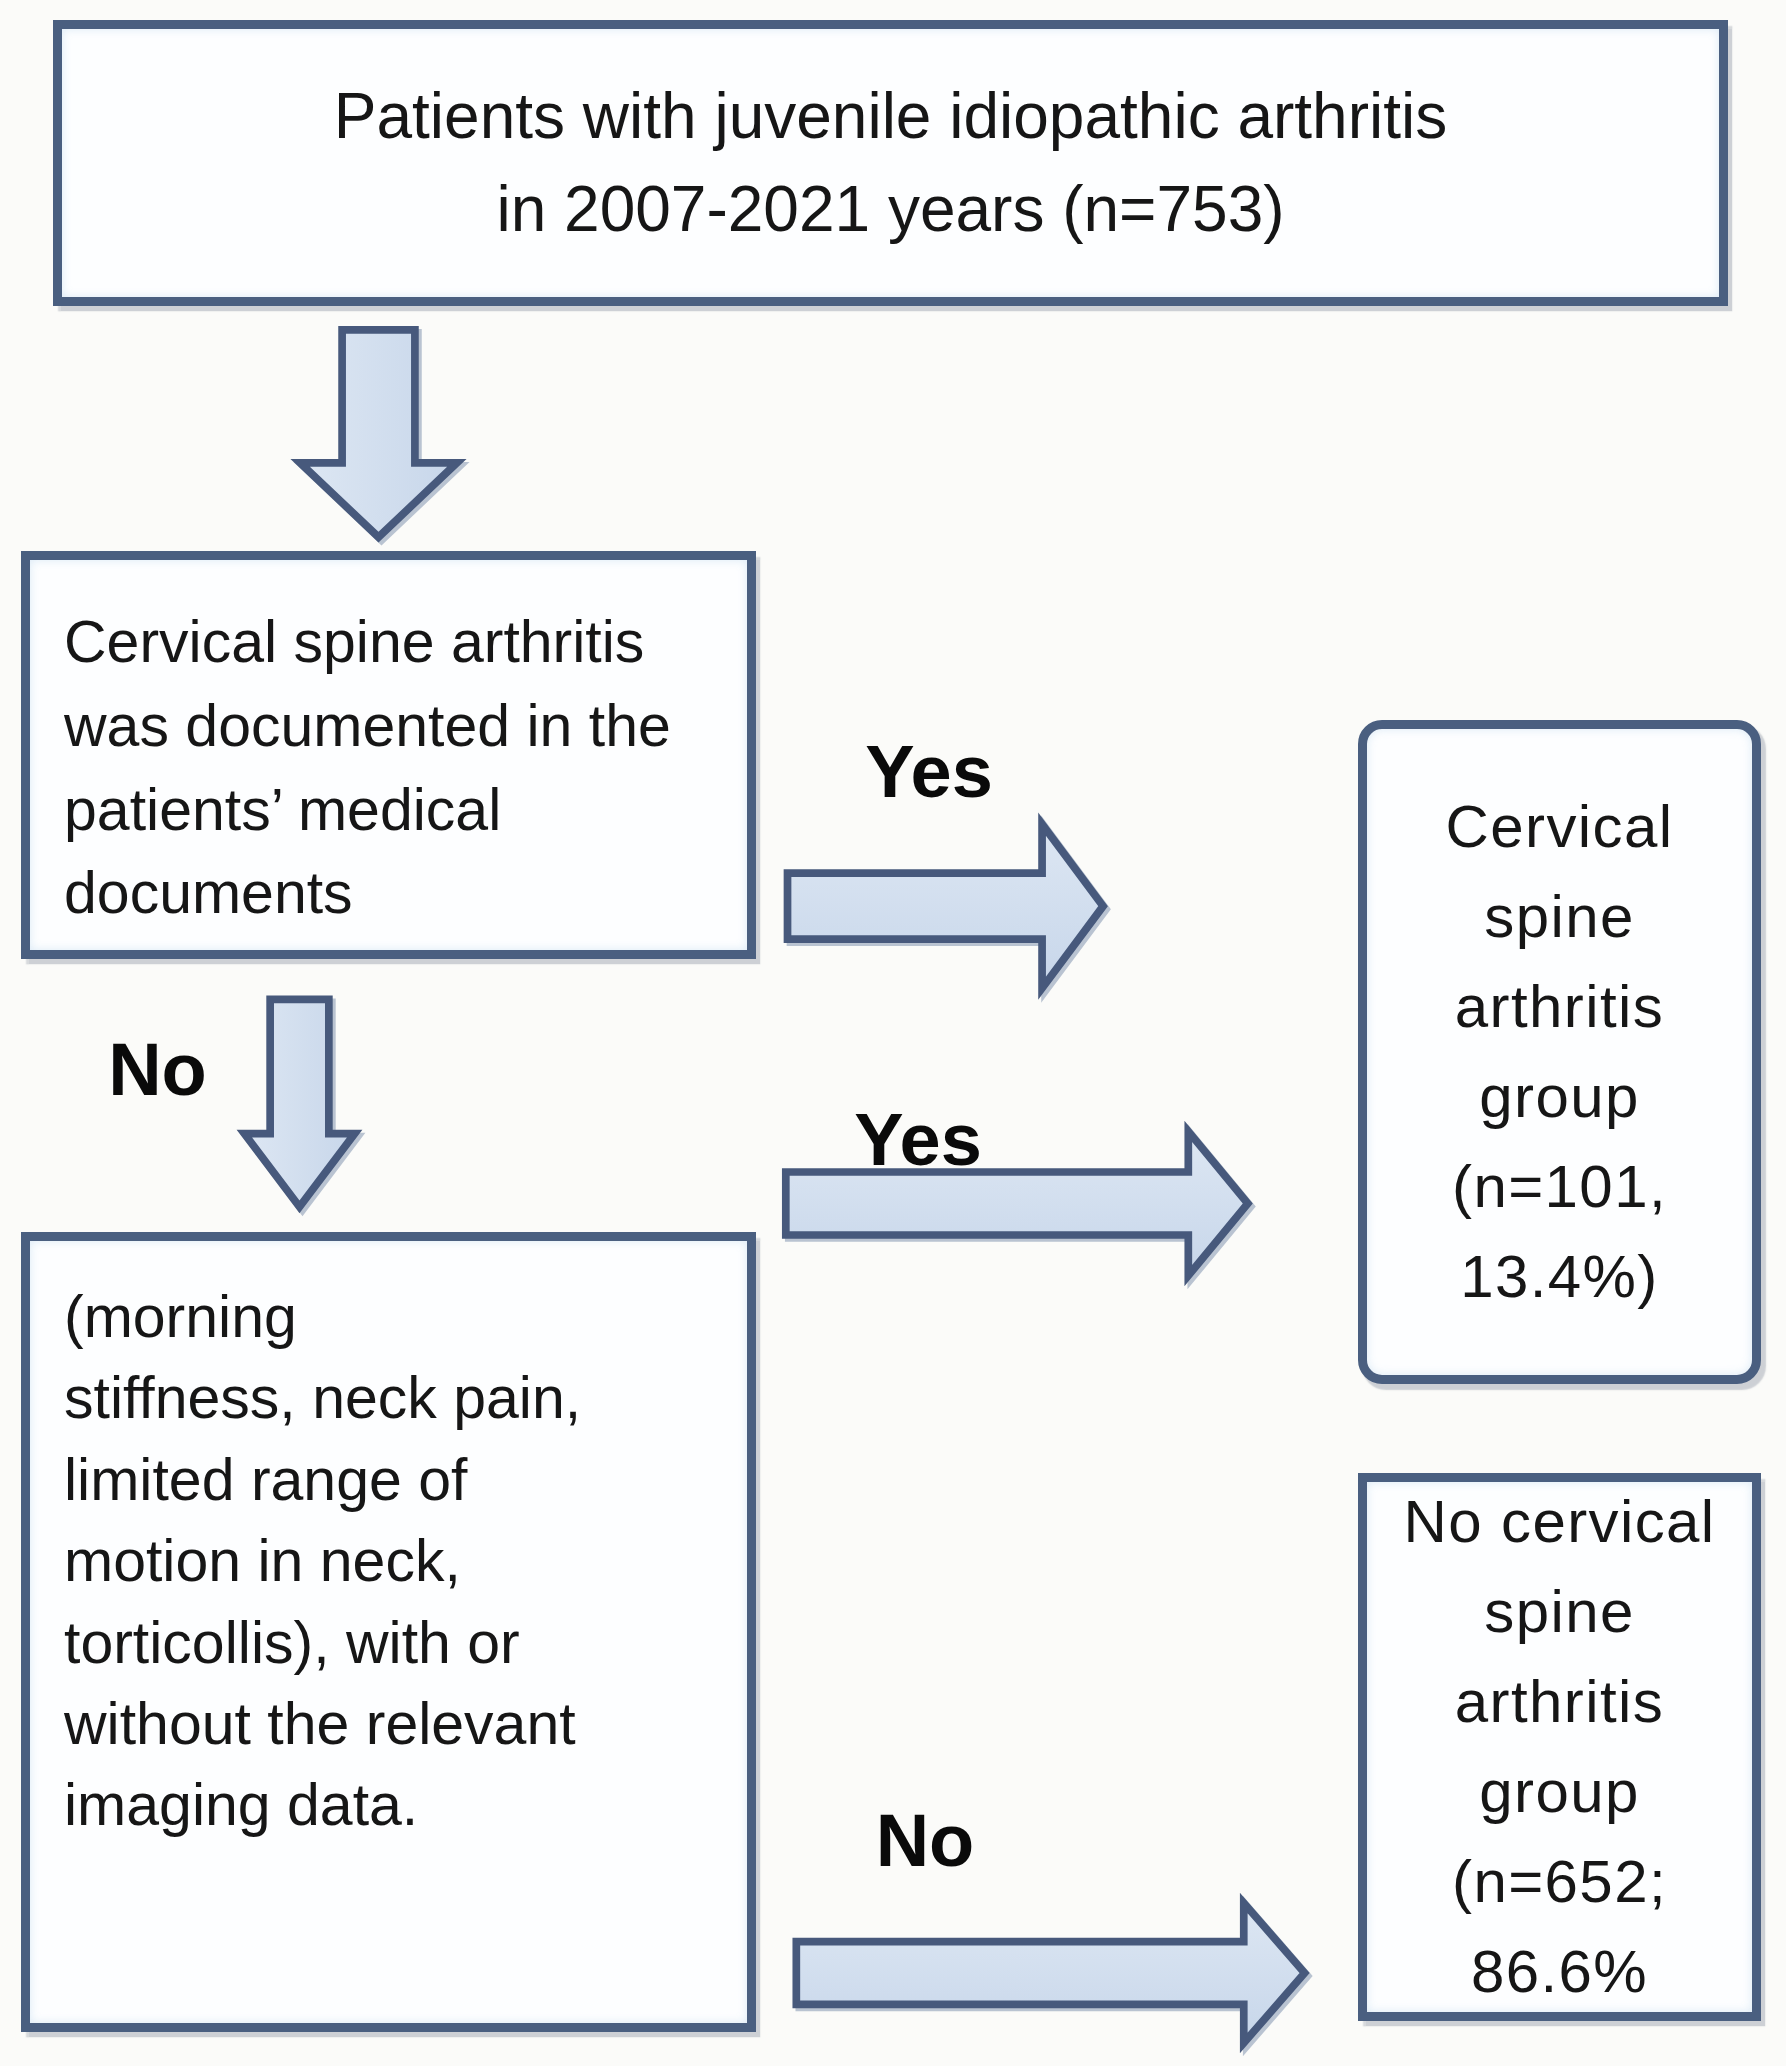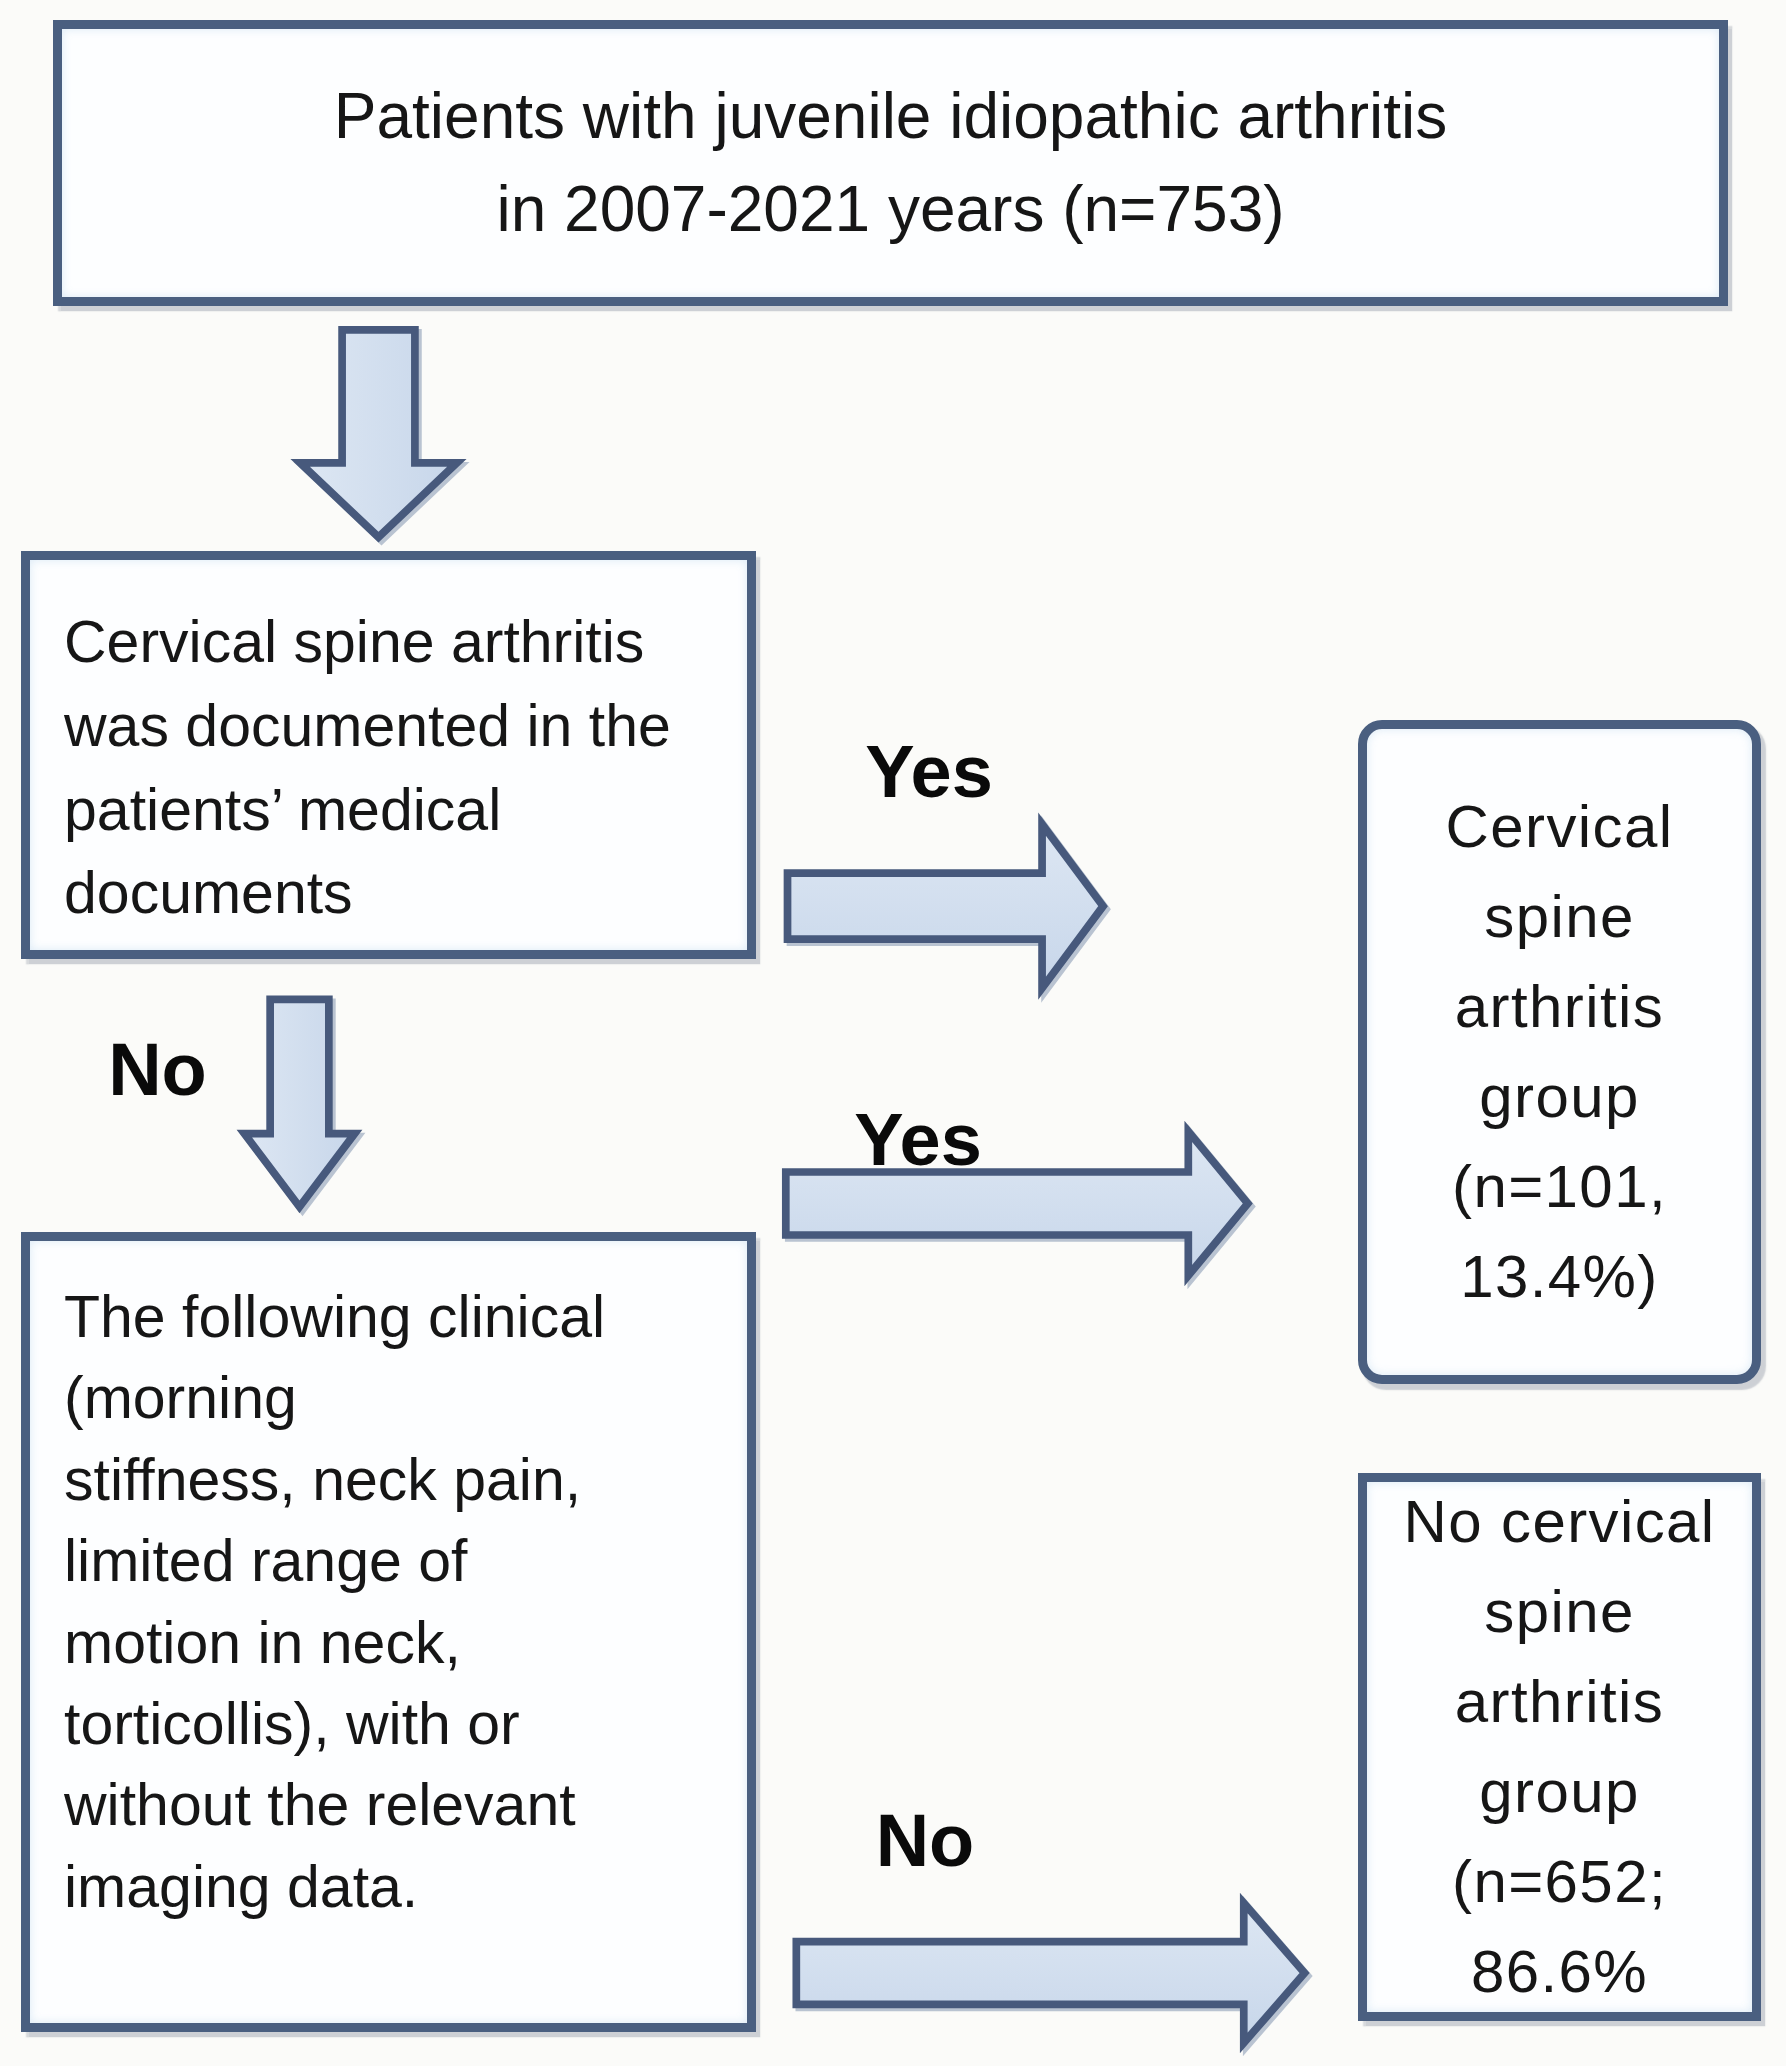--- a/index.html
+++ b/index.html
@@ -138,21 +138,20 @@
     <defs>
       <linearGradient id="gradD2" x1="0" y1="0" x2="1" y2="0">
         <stop class="stop-a" offset="0"></stop>
         <stop class="stop-b" offset="1"></stop>
       </linearGradient>
     </defs>
     <polygon class="arrow-shape" fill="url(#gradD2)" points="46,6 130,6 130,198 167,198 88,303 9,198 46,198"></polygon>
   </svg>
 
   <div class="fc-box box-clinical">
-    <div class="line">The following clinical</div>
     <div class="line">(morning</div>
     <div class="line">stiffness, neck pain,</div>
     <div class="line">limited range of</div>
     <div class="line">motion in neck,</div>
     <div class="line">torticollis), with or</div>
     <div class="line">without the relevant</div>
     <div class="line">imaging data.</div>
   </div>
 
   <div class="branch-label label-yes-2">Yes</div>

